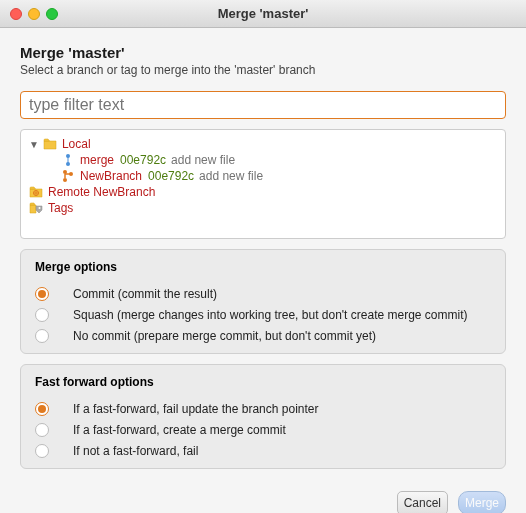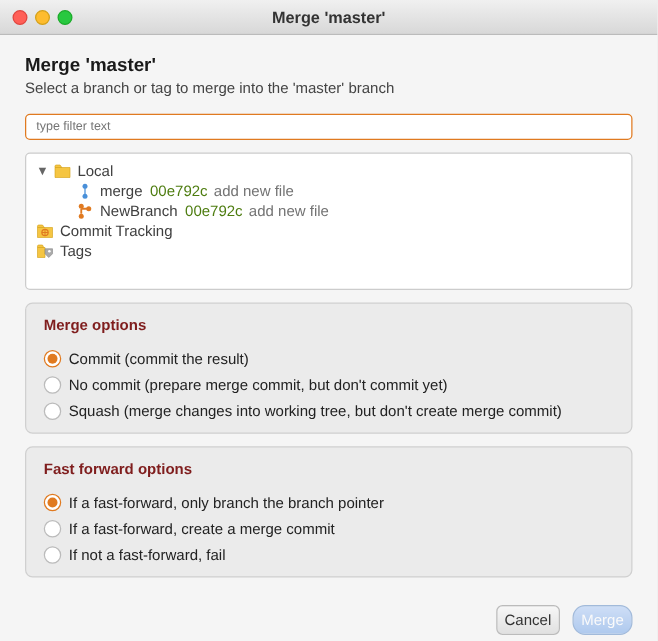--- a/index.html
+++ b/index.html
@@ -60,21 +60,21 @@
     .dialog-header-subtitle {
       font-size: 12px;
       color: #444;
     }
 
     .filter-input {
       width: 100%;
       padding: 4px 8px;
       border: 1.5px solid #e07a20;
       border-radius: 4px;
-      font-size: 10px;
+      font-size: 16px;
       color: #3b82f6;
       outline: none;
       background: #fff;
       margin-top: 4px;
     }
 
     .branch-tree {
       background: #fff;
       border: 1px solid #ccc;
       border-radius: 4px;
@@ -95,51 +95,51 @@
     .indent-1 { padding-left: 4px; }
     .indent-3 { padding-left: 36px; }
 
     .folder-arrow {
       color: #666;
       font-size: 10px;
       margin-right: 2px;
     }
 
     .branch-label {
-      color: #404040;
+      color: #b91c1c;
     }
     .branch-hash {
       color: #4d7c0f;
       margin-left: 4px;
     }
     .branch-msg {
       color: #737373;
       margin-left: 3px;
     }
 
     .section-label {
       font-size: 12px;
       font-weight: 600;
-      color: #7f1d1d;
+      color: #000000;
       margin-bottom: 6px;
     }
 
     .options-section {
       background: #ebebeb;
       border: 1px solid #d0d0d0;
       border-radius: 6px;
       padding: 10px 14px;
       display: flex;
       flex-direction: column;
       gap: 7px;
     }
 
     .radio-row {
       display: flex;
-      gap: 6px;
+      gap: 24px;
       font-size: 12px;
       color: #222;
     }
 
     .radio-circle {
       width: 14px;
       height: 14px;
       border-radius: 50%;
       border: 1.5px solid #bbb;
       display: flex;
@@ -254,21 +254,21 @@
     </div>
 
     <div class="tree-item indent-1">
       <svg class="icon-svg" viewBox="0 0 14 12" fill="none">
         <path d="M1 3h12v8H1z" fill="#f5c542" stroke="#d4a017" stroke-width="0.5"></path>
         <path d="M1 3V2a1 1 0 0 1 1-1h3l1.5 2H1z" fill="#f5c542" stroke="#d4a017" stroke-width="0.5"></path>
         <circle cx="7" cy="7" r="2.5" stroke="#e07a20" stroke-width="1" fill="none"></circle>
         <line x1="7" y1="4.5" x2="7" y2="9.5" stroke="#e07a20" stroke-width="0.8"></line>
         <line x1="4.5" y1="7" x2="9.5" y2="7" stroke="#e07a20" stroke-width="0.8"></line>
       </svg>
-      <span class="branch-label">Commit Tracking</span>
+      <span class="branch-label">Remote NewBranch</span>
     </div>
 
     <div class="tree-item indent-1">
       <svg class="icon-svg" viewBox="0 0 14 14" fill="none">
         <path d="M1 4h6v8H1z" fill="#f5c542" stroke="#d4a017" stroke-width="0.5"></path>
         <path d="M1 4V3a1 1 0 0 1 1-1h3l1 2H1z" fill="#f5c542" stroke="#d4a017" stroke-width="0.5"></path>
         <polygon points="7,5 13,5 13,9 10,12 7,9" fill="#aaa" stroke="#888" stroke-width="0.5"></polygon>
         <circle cx="10.5" cy="7" r="1" fill="#fff"></circle>
       </svg>
       <span class="branch-label">Tags</span>
@@ -278,34 +278,34 @@
 
   <div class="options-section">
     <div class="section-label">Merge options</div>
     <div class="radio-row">
       <div class="radio-circle selected">
       </div>
       <span>Commit (commit the result)</span>
     </div>
     <div class="radio-row">
       <div class="radio-circle"></div>
+      <span>Squash (merge changes into working tree, but don't create merge commit)</span>
+    </div>
+    <div class="radio-row">
+      <div class="radio-circle"></div>
       <span>No commit (prepare merge commit, but don't commit yet)</span>
-    </div>
-    <div class="radio-row">
-      <div class="radio-circle"></div>
-      <span>Squash (merge changes into working tree, but don't create merge commit)</span>
     </div>
   </div>
 
   <div class="options-section">
     <div class="section-label">Fast forward options</div>
     <div class="radio-row">
       <div class="radio-circle selected">
       </div>
-      <span>If a fast-forward, only branch the branch pointer</span>
+      <span>If a fast-forward, fail update the branch pointer</span>
     </div>
     <div class="radio-row">
       <div class="radio-circle"></div>
       <span>If a fast-forward, create a merge commit</span>
     </div>
     <div class="radio-row">
       <div class="radio-circle"></div>
       <span>If not a fast-forward, fail</span>
     </div>
   </div>

